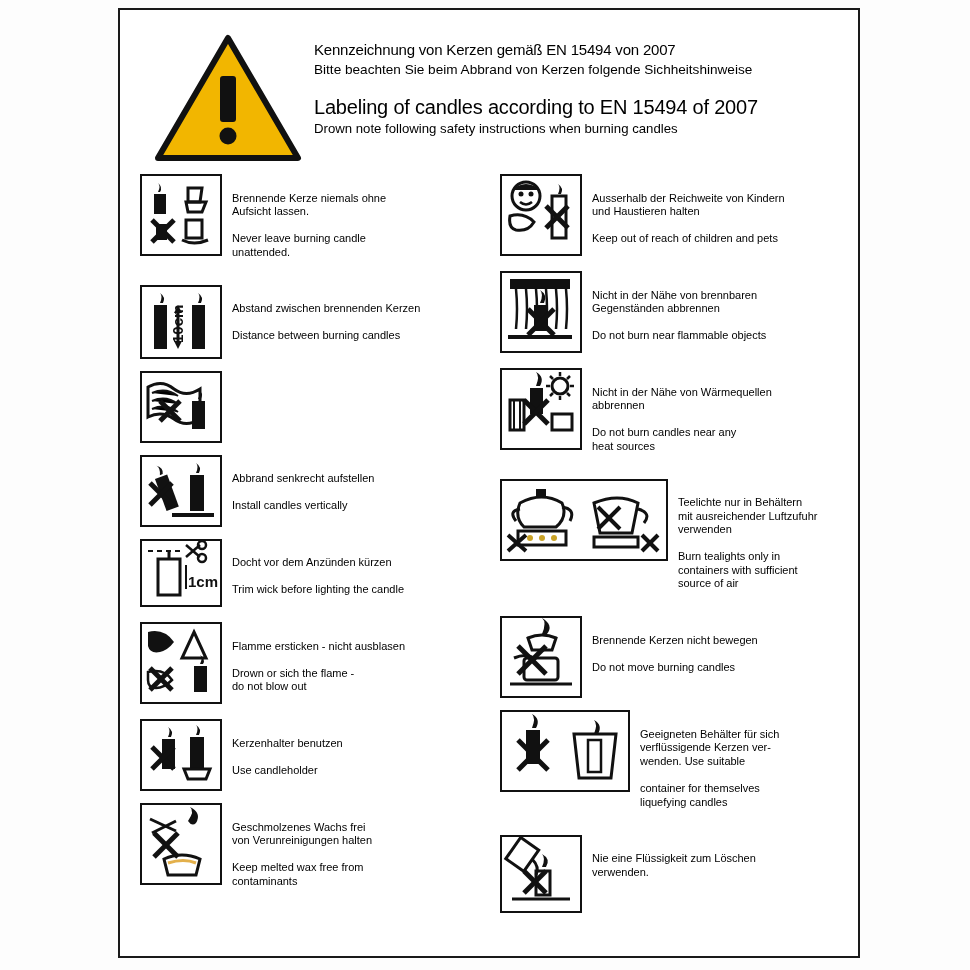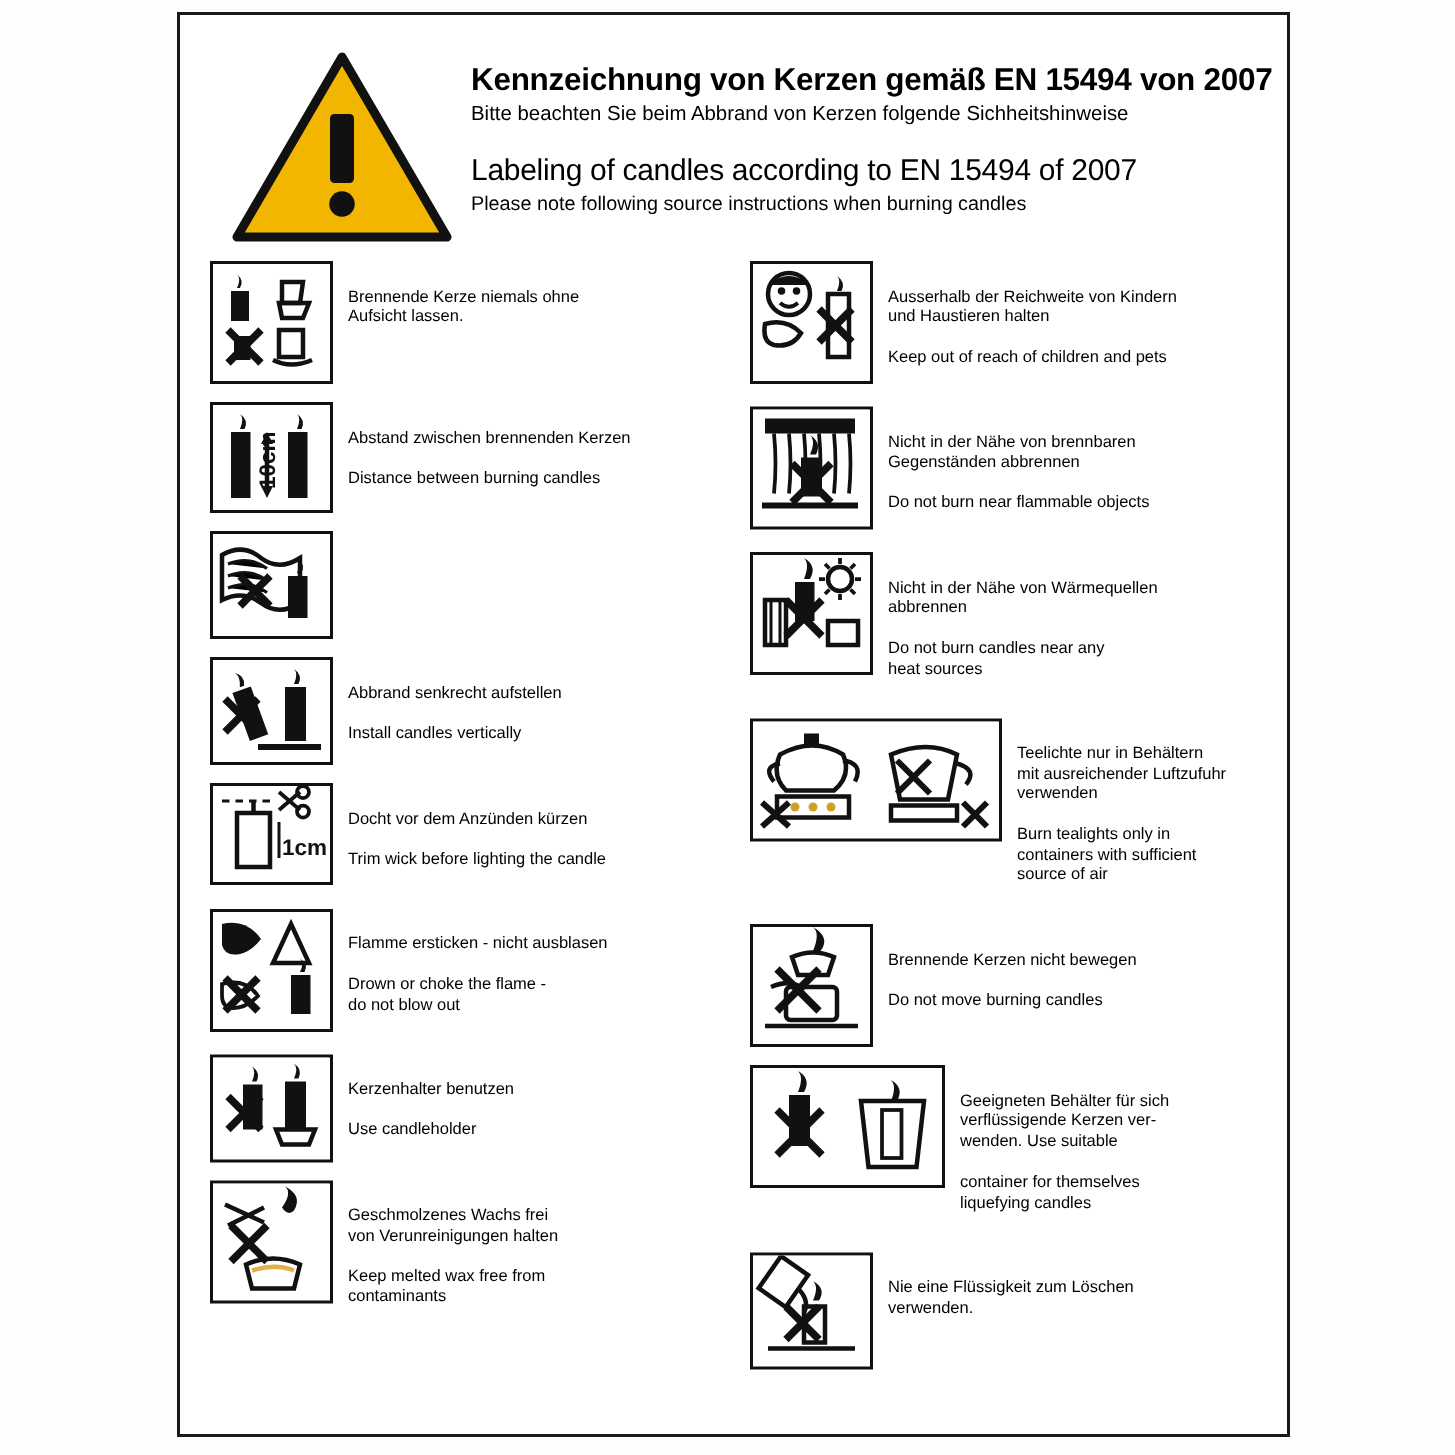--- a/index.html
+++ b/index.html
@@ -44,22 +44,22 @@
   .warn-tri-wrap {
     width: 150px;
     flex: 0 0 150px;
     padding-top: 6px;
   }
   .header-text {
     padding-top: 16px;
     flex: 1 1 auto;
   }
   .h-title-de {
-    font-size: 21px;
-    font-weight: bold;
+    font-size: 15px;
+    font-weight: normal;
     letter-spacing: -0.2px;
     line-height: 1.1;
     white-space: nowrap;
   }
   .h-sub-de {
     font-size: 13.6px;
     line-height: 1.25;
     margin-top: 3px;
     white-space: nowrap;
   }
@@ -121,21 +121,21 @@
         <svg width="148" height="132" viewBox="0 0 148 132">
           <polygon points="74,6 144,126 4,126" fill="#f2b600" stroke="#111" stroke-width="6" stroke-linejoin="round"></polygon>
           <rect x="66" y="44" width="16" height="46" rx="3" fill="#111"></rect>
           <circle cx="74" cy="104" r="8.5" fill="#111"></circle>
         </svg>
       </div>
       <div class="header-text">
         <div class="h-title-de">Kennzeichnung von Kerzen gemäß EN 15494 von 2007</div>
         <div class="h-sub-de">Bitte beachten Sie beim Abbrand von Kerzen folgende Sichheitshinweise</div>
         <div class="h-title-en">Labeling of candles according to EN 15494 of 2007</div>
-        <div class="h-sub-en">Please note following source instructions when burning candles</div>
+        <div class="h-sub-en">Drown note following safety instructions when burning candles</div>
       </div>
     </div>
 
     <div class="columns">
 
       <div class="col">
 
         <div class="row">
           <div class="pic" style="width:82px;height:82px">
             <svg width="77" height="77" viewBox="0 0 77 77">
@@ -153,20 +153,22 @@
               </g>
               <rect x="14" y="48" width="11" height="16" fill="#111"></rect>
 
               <path d="M44 44 l16 0 l0 18 l-16 0z" fill="none" stroke="#111" stroke-width="3"></path>
               <path d="M40 64 q12 6 26 0" fill="none" stroke="#111" stroke-width="3"></path>
             </svg>
           </div>
           <div class="txt">
             <span class="de">Brennende Kerze niemals ohne
 Aufsicht lassen.</span>
+            <span class="en">Never leave burning candle
+unattended.</span>
           </div>
         </div>
 
         <div class="row">
           <div class="pic" style="width:82px;height:74px">
             <svg width="77" height="69" viewBox="0 0 77 69">
               <rect x="0" y="0" width="77" height="69" fill="#fff"></rect>
               <path d="M18 16 q3 -7 0 -10 q6 4 3 10z" fill="#111"></path>
               <rect x="12" y="18" width="13" height="44" fill="#111"></rect>
               <path d="M56 16 q3 -7 0 -10 q6 4 3 10z" fill="#111"></path>
@@ -265,21 +267,21 @@
 
               <g stroke="#111" stroke-width="5">
                 <line x1="8" y1="44" x2="30" y2="66"></line>
                 <line x1="30" y1="44" x2="8" y2="66"></line>
               </g>
               <path d="M6 48 q16 -4 24 8 q-8 8 -16 8 q-8 0 -8 -8z" fill="none" stroke="#111" stroke-width="2.5"></path>
             </svg>
           </div>
           <div class="txt">
             <span class="de">Flamme ersticken - nicht ausblasen</span>
-            <span class="en">Drown or choke the flame -
+            <span class="en">Drown or sich the flame -
 do not blow out</span>
           </div>
         </div>
 
         <div class="row">
           <div class="pic" style="width:82px;height:72px">
             <svg width="77" height="67" viewBox="0 0 77 67">
               <rect x="0" y="0" width="77" height="67" fill="#fff"></rect>
               <g transform="translate(0,0)">
                 <path d="M26 16 q3 -7 0 -10 q6 4 3 10z" fill="#111"></path>

